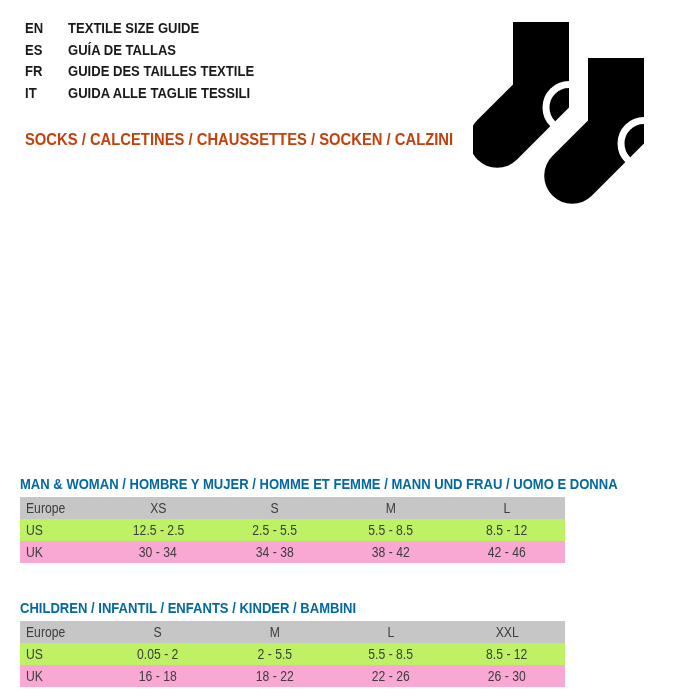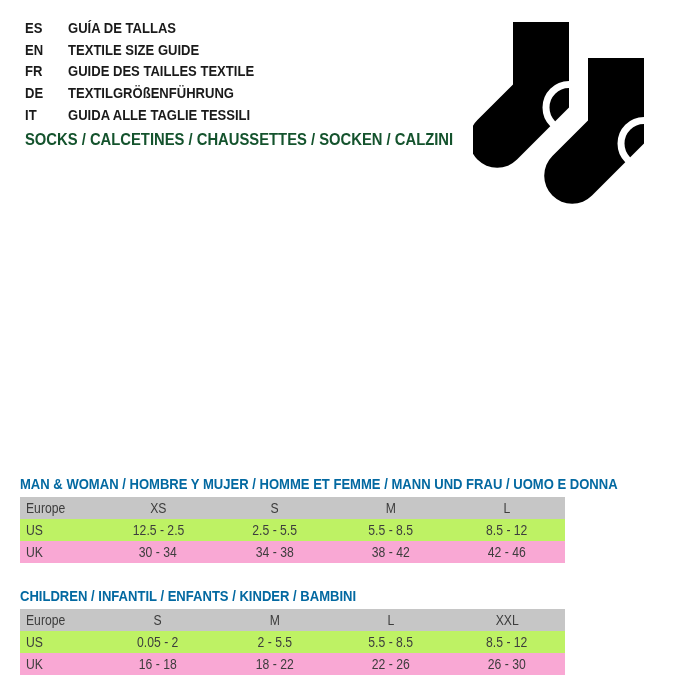--- a/index.html
+++ b/index.html
@@ -11,59 +11,55 @@
   
   .cond   { display:inline-block; transform:scaleX(.87); transform-origin:0 50%; white-space:nowrap; }
   .cond-c { display:inline-block; transform:scaleX(.87); transform-origin:50% 50%; white-space:nowrap; }
 
   
   .lang-list { position:absolute; left:25px; top:17px; color:#1a1a1a; }
   .lang-row  { display:flex; height:21.7px; line-height:21.7px; font-size:15px; font-weight:bold; }
   .lang-code { width:43px; }
 
   
-  .cat-title { position:absolute; left:25px; top:131px; font-size:17px; font-weight:bold; color:#14532d; line-height:18px; }
+  .cat-title { position:absolute; left:25px; top:131px; font-size:17px; font-weight:bold; color:#c2410c; line-height:18px; }
 
   
   .socks-svg { position:absolute; left:473px; top:22px; width:178px; height:186px; }
 
   
   .tbl-block   { position:absolute; left:20px; width:545px; }
   .tbl-block-1 { top:476px; }
-  .tbl-block-2 { top:588px; }
+  .tbl-block-2 { top:600px; }
   .tbl-title   { height:21px; line-height:16px; font-size:15px; font-weight:bold; color:#0369a1; }
   table { width:545px; border-collapse:collapse; table-layout:fixed; font-size:14px; color:#3d3d3d; }
   col.c0 { width:80px; }
   th, td { height:22px; padding:0; margin:16px; font-weight:normal; text-align:center; vertical-align:middle; }
   th.left, td.left { text-align:left; padding-left:6px; }
   thead tr   { background:#c6c6c6; }
   tr.row-odd { background:#bef264; }
   tr.row-alt { background:#f9a8d4; }
 </style>
 </head>
 <body>
 
 <div class="canvas">
 
   <div class="lang-list">
     <div class="lang-row">
+      <span class="lang-code"><span class="cond">EN</span></span>
+      <span><span class="cond">TEXTILE SIZE GUIDE</span></span>
+    </div>
+    <div class="lang-row">
       <span class="lang-code"><span class="cond">ES</span></span>
       <span><span class="cond">GUÍA DE TALLAS</span></span>
     </div>
     <div class="lang-row">
-      <span class="lang-code"><span class="cond">EN</span></span>
-      <span><span class="cond">TEXTILE SIZE GUIDE</span></span>
-    </div>
-    <div class="lang-row">
       <span class="lang-code"><span class="cond">FR</span></span>
       <span><span class="cond">GUIDE DES TAILLES TEXTILE</span></span>
-    </div>
-    <div class="lang-row">
-      <span class="lang-code"><span class="cond">DE</span></span>
-      <span><span class="cond">TEXTILGRÖßENFÜHRUNG</span></span>
     </div>
     <div class="lang-row">
       <span class="lang-code"><span class="cond">IT</span></span>
       <span><span class="cond">GUIDA ALLE TAGLIE TESSILI</span></span>
     </div>
   </div>
 
   <div class="cat-title">
     <span class="cond">SOCKS / CALCETINES / CHAUSSETTES / SOCKEN / CALZINI</span>
   </div>

